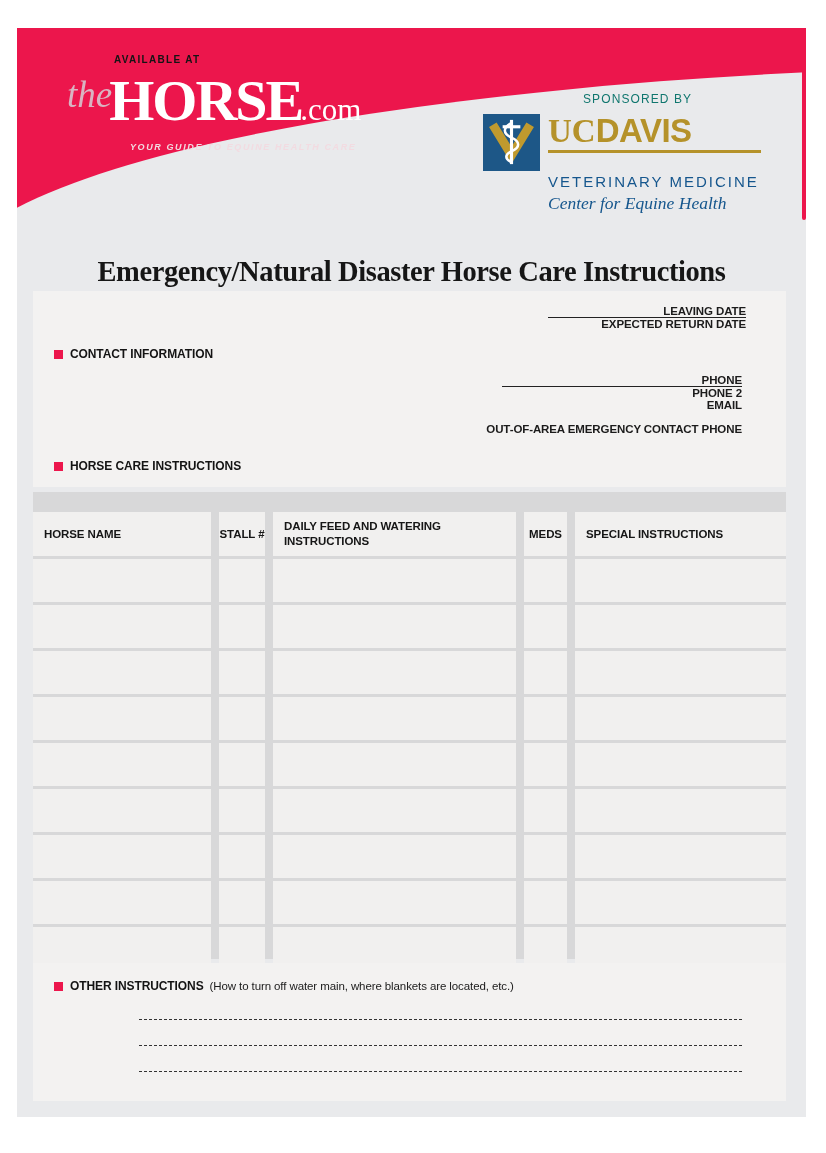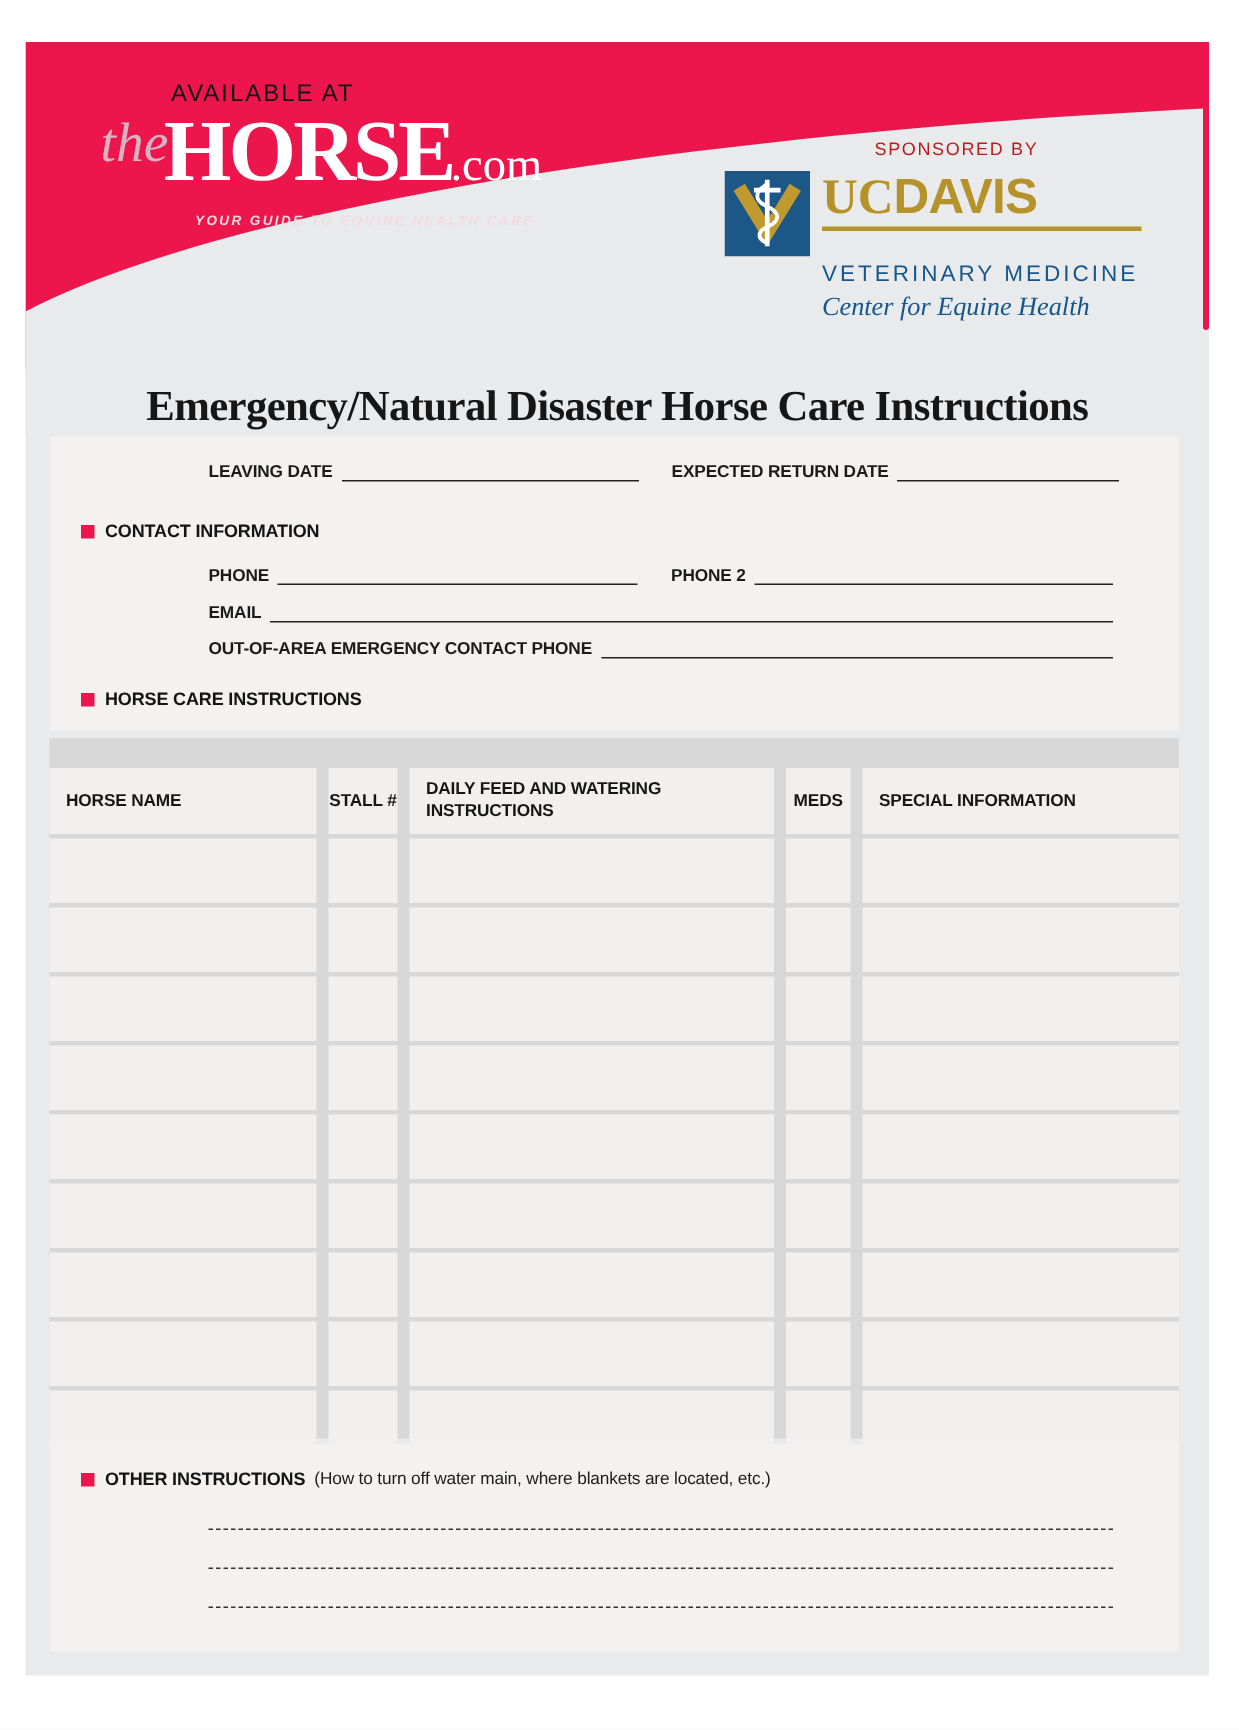--- a/index.html
+++ b/index.html
@@ -6,48 +6,48 @@
   html,body { width:826px; height:1153px; background:#ffffff; font-family:"Liberation Sans", sans-serif; }
   .stage { position:relative; width:826px; height:1153px; background:#ffffff; overflow:hidden; }
   .sheet { position:absolute; left:17px; top:28px; width:789px; height:1089px; background:#e9eaec; }
 
   
   .banner { position:absolute; top:0; left:0; width:789px; height:262px; overflow:hidden; }
   .pink-shape { position:absolute; top:0; left:0; right:0; height:218px; background:var(--accent,#ec164c); z-index:1; }
   .swoosh { position:absolute; left:-67px; top:37px; width:2300px; height:430px; border-radius:50%; background:#e9eaec; z-index:2; }
   .pink-sliver { position:absolute; right:0; top:0; width:4px; height:192px; background:var(--accent,#ec164c); z-index:3; border-radius:0 0 3px 3px; }
 
-  .available-at { position:absolute; left:97px; top:26px; z-index:4; font-size:16px; letter-spacing:1.3px; color:#141414; font-weight:400; }
+  .available-at { position:absolute; left:97px; top:26px; z-index:4; font-size:10px; letter-spacing:1.3px; color:#141414; font-weight:700; }
   .horse-logo { position:absolute; left:50px; top:44px; z-index:4; display:flex; align-items:baseline; white-space:nowrap; }
   .hl-the { font-family:"Liberation Serif", serif; font-style:italic; font-size:37px; color:#d9b3c1; position:relative; top:-13px; }
   .hl-horse { font-family:"Liberation Serif", serif; font-size:58px; font-weight:700; color:#ffffff; letter-spacing:-2px; line-height:1; margin-left:-3px; }
   .hl-com { font-family:"Liberation Serif", serif; font-size:31px; color:#ffffff; margin-left:-2px; }
   .hl-tagline { position:absolute; left:113px; top:114px; z-index:4; font-size:9px; font-weight:700; font-style:italic; letter-spacing:1.6px; color:#f2dbe1; white-space:nowrap; }
 
-  .sponsored-by { position:absolute; left:566px; top:64px; z-index:4; font-size:12px; letter-spacing:1.1px; color:#b91c1c; }
+  .sponsored-by { position:absolute; left:566px; top:64px; z-index:4; font-size:12px; letter-spacing:1.1px; color:#0f766e; }
   .ucdavis { position:absolute; left:466px; top:86px; z-index:4; display:flex; }
   .uc-icon { width:57px; height:57px; flex:0 0 57px; }
   .uc-text { margin-left:8px; }
   .uc-wordmark { line-height:1; white-space:nowrap; }
   .uc-uc { font-family:"Liberation Serif", serif; font-weight:700; font-size:33px; color:var(--gold,#b5922a); }
   .uc-davis { font-family:"Liberation Sans", sans-serif; font-weight:800; font-size:33px; color:var(--gold,#b5922a); letter-spacing:-0.5px; }
   .uc-rule { width:213px; height:3px; background:var(--gold,#b5922a); margin-top:2px; }
   .uc-dept { margin-top:20px; font-size:15px; font-weight:400; letter-spacing:2px; color:var(--blue,#15568d); white-space:nowrap; }
   .uc-center { margin-top:3px; font-family:"Liberation Serif", serif; font-style:italic; font-size:17.5px; color:var(--blue,#15568d); }
 
   
   .doc-title { position:absolute; top:206px; left:0; width:789px; text-align:center; z-index:4;
     font-family:"Liberation Serif", serif; font-weight:700; font-size:28.5px; letter-spacing:-0.4px; color:#161616;margin-top:22px; }
 
   
   .panel { position:absolute; left:16px; width:753px; background:#f3f2f1; }
   .panel-form { top:263px; height:196px; }
   .panel-other { top:935px; height:138px; }
 
-  .frow { position:absolute; display:flex; align-items:flex-end; height:16px; font-size:11.5px; font-weight:700; color:#1b1b1b; letter-spacing:-0.1px; white-space:nowrap; }
+  .frow { position:absolute; display:flex; align-items:flex-end; height:16px; font-size:11.5px; font-weight:700; color:#1b1b1b; letter-spacing:-0.1px; white-space:nowrap;flex-direction:column; }
   .fline { border-bottom:1.3px solid #222; height:12px; margin-left:6px; }
   .grow { flex:1 1 auto; }
   .sec-heading { position:absolute; display:flex; align-items:center; font-size:12px; font-weight:700; color:#141414; letter-spacing:-0.1px; white-space:nowrap;justify-content:flex-end; }
   .bullet { width:9px; height:9px; background:var(--accent,#ec164c); margin-right:7px; flex:0 0 9px; }
   .note { font-weight:400; font-size:11.5px; margin-left:6px; color:#1b1b1b; }
 
   
   .table-block { position:absolute; left:16px; top:464px; width:753px; height:467px; background:#d8d8d9;
     display:grid; grid-template-columns:178px 46px 243px 43px 1fr; column-gap:8px; row-gap:3px;
     padding:20px 0; align-content:start; }
@@ -139,21 +139,21 @@
         <span class="bullet"></span>
         <span>HORSE CARE INSTRUCTIONS</span>
       </div>
     </div>
 
     <div class="table-block">
       <div class="cell head-cell">HORSE NAME</div>
       <div class="cell head-cell head-center">STALL #</div>
       <div class="cell head-cell" style="padding-right:50px;">DAILY FEED AND WATERING INSTRUCTIONS</div>
       <div class="cell head-cell head-center">MEDS</div>
-      <div class="cell head-cell">SPECIAL INFORMATION</div>
+      <div class="cell head-cell">SPECIAL INSTRUCTIONS</div>
 
     <div class="cell body-cell"></div>
         <div class="cell body-cell"></div>
         <div class="cell body-cell"></div>
         <div class="cell body-cell"></div>
         <div class="cell body-cell"></div>
         <div class="cell body-cell"></div>
         <div class="cell body-cell"></div>
         <div class="cell body-cell"></div>
         <div class="cell body-cell"></div>

